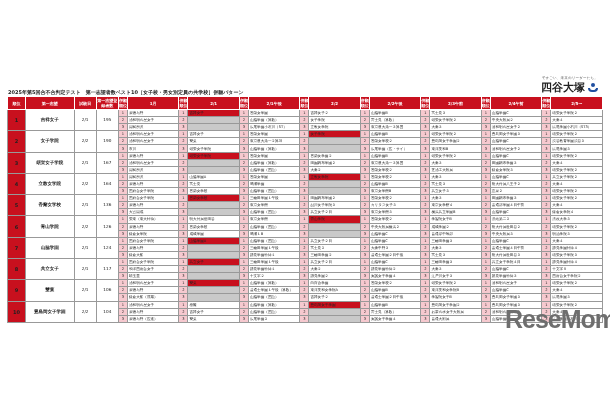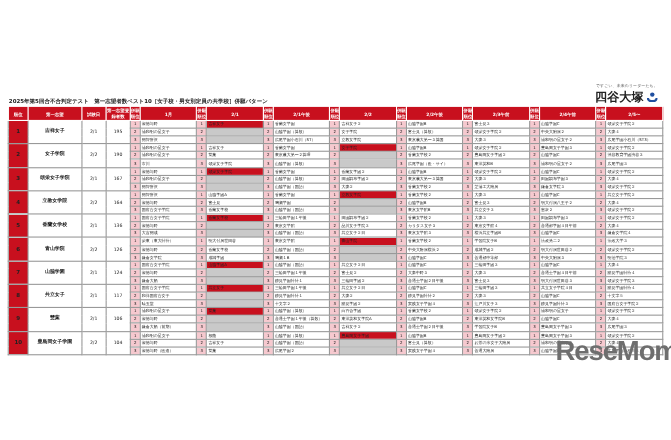--- a/index.html
+++ b/index.html
@@ -1,18 +1,18 @@
 <!DOCTYPE html>
 <html><head>
 <meta charset="utf-8">
 <style>
   html,body{margin:0;padding:0;background:#fff;}
   body{width:610px;height:400px;position:relative;overflow:hidden;font-family:"DejaVu Sans",sans-serif;}
   .title{position:absolute;left:8px;top:89px;font-size:5px;color:#222;white-space:nowrap;font-weight:bold;}
-  .logo{position:absolute;right:12px;top:76px;text-align:right;font-family:Liberation Mono, monospace;}
+  .logo{position:absolute;right:12px;top:76px;text-align:right;}
   .logo .tag{font-size:3.5px;color:#555;letter-spacing:0.2px;}
   .logo .name{font-size:11px;font-weight:bold;color:#222;display:flex;align-items:center;gap:3px;justify-content:flex-end;}
   .logo .mark{width:10px;height:10px;position:relative;}
   .logo .mark .head{position:absolute;left:3px;top:0;width:4px;height:4px;border-radius:50%;background:#1f4fa0;}
   .logo .mark .body{position:absolute;left:0;top:5px;width:10px;height:4px;border-radius:0 0 5px 5px;border:2px solid #1f4fa0;border-top:none;box-sizing:border-box;}
   table.grid{position:absolute;left:7px;top:96px;width:596px;border-collapse:collapse;table-layout:fixed;font-size:3.6px;}
   table.grid th{background:#c8101e;color:#fff;font-weight:bold;border:0.5px solid #fff;height:12px;padding:0;font-size:4px;line-height:5px;}
   table.grid td{border:0.5px solid #999;padding:0 1px;height:6.1px;line-height:6px;white-space:nowrap;overflow:hidden;color:#222;}
   td.rank{background:#c8101e;color:#fff;font-weight:bold;text-align:center;font-size:5px;border:0.5px solid #fff;}
   td.school{text-align:center;font-weight:bold;font-size:4.5px;}

